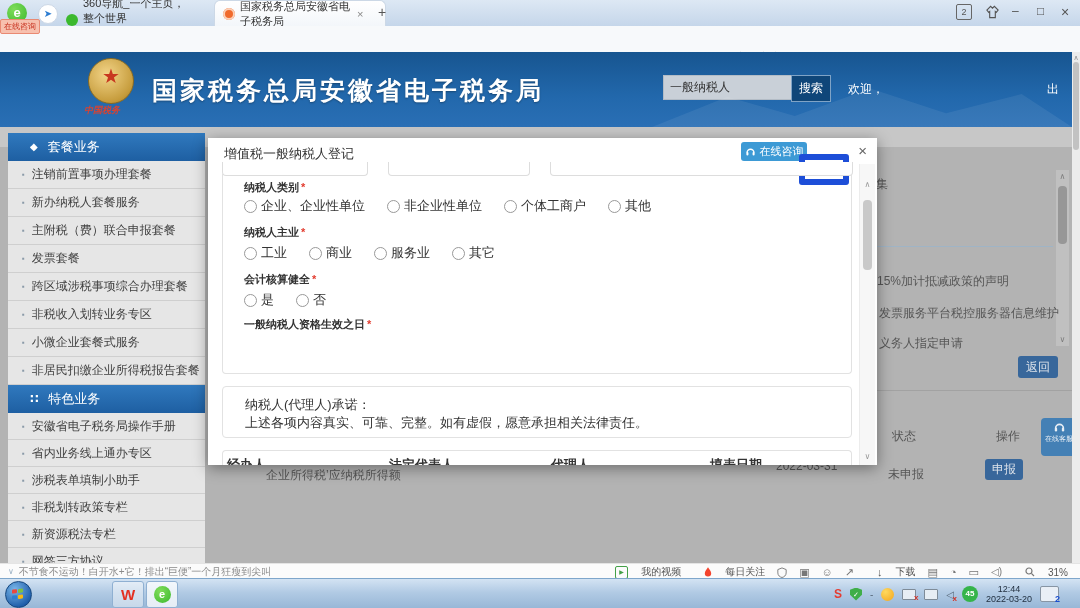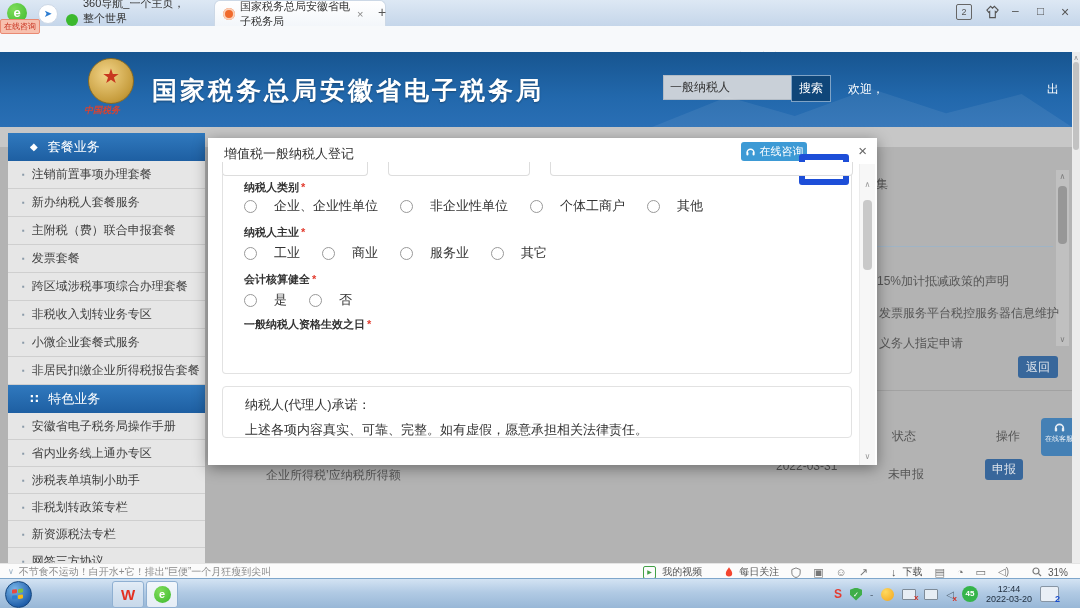--- a/index.html
+++ b/index.html
@@ -53,34 +53,34 @@
   .modal{position:absolute;left:208px;top:11px;width:669px;height:327px;background:#fff;box-shadow:0 3px 14px rgba(0,0,0,.4);overflow:hidden;}
   .mtitle{position:absolute;left:16px;top:7px;font-size:13px;color:#333;}
   .consult{position:absolute;right:70px;top:4px;width:66px;height:19px;background:#3d9ad5;border-radius:3px;color:#fff;font-size:11px;display:flex;align-items:center;justify-content:center;gap:4px;}
   .helpbtn{position:absolute;right:28px;top:16px;width:38px;height:19px;border:6px solid #1d4ed8;border-radius:3px;color:#444;font-size:11px;text-align:center;line-height:19px;background:#fff;}
   .mclose{position:absolute;right:10px;top:4px;font-size:15px;color:#666;}
   .pinput{position:absolute;height:13px;border:1px solid #ddd;border-top:none;border-radius:0 0 4px 4px;background:#fff;}
   .fieldbox{position:absolute;left:14px;top:36px;width:630px;height:200px;border:1px solid #e2e2e2;border-top:none;border-radius:0 0 4px 4px;box-sizing:border-box;}
   .flabel{position:absolute;font-size:11px;font-weight:bold;color:#333;}
   .req{color:#e23b2e;margin-left:2px;}
   .rrow{position:absolute;display:flex;gap:22px;font-size:13px;color:#333;}
-  .ro{display:flex;align-items:center;gap:17px;}
+  .ro{display:flex;align-items:center;gap:4px;}
   .rb{width:11px;height:11px;border:1px solid #999;border-radius:50%;background:#fff;flex:0 0 auto;}
   .promise{position:absolute;left:14px;top:248px;width:630px;height:52px;border:1px solid #e2e2e2;border-radius:4px;box-sizing:border-box;padding:9px 22px;font-size:13px;color:#333;}
   .footerbox{position:absolute;left:14px;top:312px;width:630px;height:24px;border:1px solid #e2e2e2;border-bottom:none;border-radius:4px 4px 0 0;box-sizing:border-box;}
   .footerbox span{position:absolute;top:5px;font-size:13px;font-weight:bold;color:#333;}
   .mscroll{position:absolute;left:651px;top:26px;width:15px;height:301px;background:#f7f7f7;border-left:1px solid #ececec;color:#999;font-size:8px;text-align:center;}
   .mthumb{position:absolute;left:3px;top:36px;width:9px;height:70px;background:#c9c9c9;border-radius:4px;}
   
   .pgscroll{position:absolute;left:1072px;top:52px;width:8px;height:511px;background:#ececec;color:#8a8a8a;font-size:7px;text-align:center;}
   .pgthumb{position:absolute;left:1px;top:10px;width:6px;height:88px;background:#c2c2c2;border-radius:3px;}
   
   .bbar{position:absolute;left:0;top:563px;width:1080px;height:15px;background:#fbfbfb;border-top:1px solid #e4e4e4;font-size:10px;color:#8a8a8a;}
   .bright{position:absolute;right:12px;top:1px;display:flex;align-items:center;gap:12px;color:#555;}
-  .bright .f{gap:6px;padding-left:11px;}
+  .bright .f{gap:13px;padding-left:11px;}
   .playbox{width:11px;height:11px;border:1px solid #43a047;border-radius:2px;color:#43a047;font-size:6px;text-align:center;line-height:11px;}
   
   .taskbar{position:absolute;left:0;top:578px;width:1080px;height:30px;background:linear-gradient(#d3e3f3 0%,#b1cae4 45%,#96b6d6 100%);border-top:1px solid #7ea6cb;}
   .orb{position:absolute;left:5px;top:2px;width:25px;height:25px;border-radius:50%;background:radial-gradient(circle at 35% 30%,#79b6e9,#1d5ca8 75%);border:1px solid #14467e;}
   .flag{position:absolute;left:6px;top:7px;width:12px;height:10px;transform:skewY(-6deg);display:grid;grid-template-columns:5px 5px;grid-gap:1px;}
   .flag i{display:block;height:4px;border-radius:1px;}
   .taskbtn{position:absolute;top:2px;width:30px;height:25px;border:1px solid #8fb0d2;border-radius:3px;background:rgba(255,255,255,.45);display:flex;align-items:center;justify-content:center;}
   .tray{position:absolute;top:0;height:30px;display:flex;align-items:center;gap:8px;}
   .tico{font-size:10px;color:#5a6b7c;}
   .minimon{width:12px;height:9px;background:#e6edf4;border:1px solid #7e8b98;border-radius:1px;position:relative;}
@@ -340,23 +340,29 @@
         <label class="ro">
             <span class="rb"></span>
             <span>否</span>
           </label>
       </div>
 
       <div class="flabel" style="left:36px;top:179px;"><span>一般纳税人资格生效之日</span><span class="req">*</span></div>
 
       <div class="promise">
         <div>纳税人(代理人)承诺：</div>
-        <div style="margin-top:7px;">上述各项内容真实、可靠、完整。如有虚假，愿意承担相关法律责任。</div>
-      </div>
-
+        <div style="margin-top:0;">上述各项内容真实、可靠、完整。如有虚假，愿意承担相关法律责任。</div>
+      </div>
+
+      <div class="footerbox">
+        <span style="left:4px;">经办人</span>
+        <span style="left:166px;">法定代表人</span>
+        <span style="left:328px;">代理人</span>
+        <span style="left:487px;">填表日期</span>
+      </div>
 
       <div class="mscroll">
         <div style="margin-top:16px;">∧</div>
         <div class="mthumb"></div>
         <div style="position:absolute;bottom:4px;left:0;width:100%;">∨</div>
       </div>
     </div>
   </div>
 
   <div class="pgscroll">

